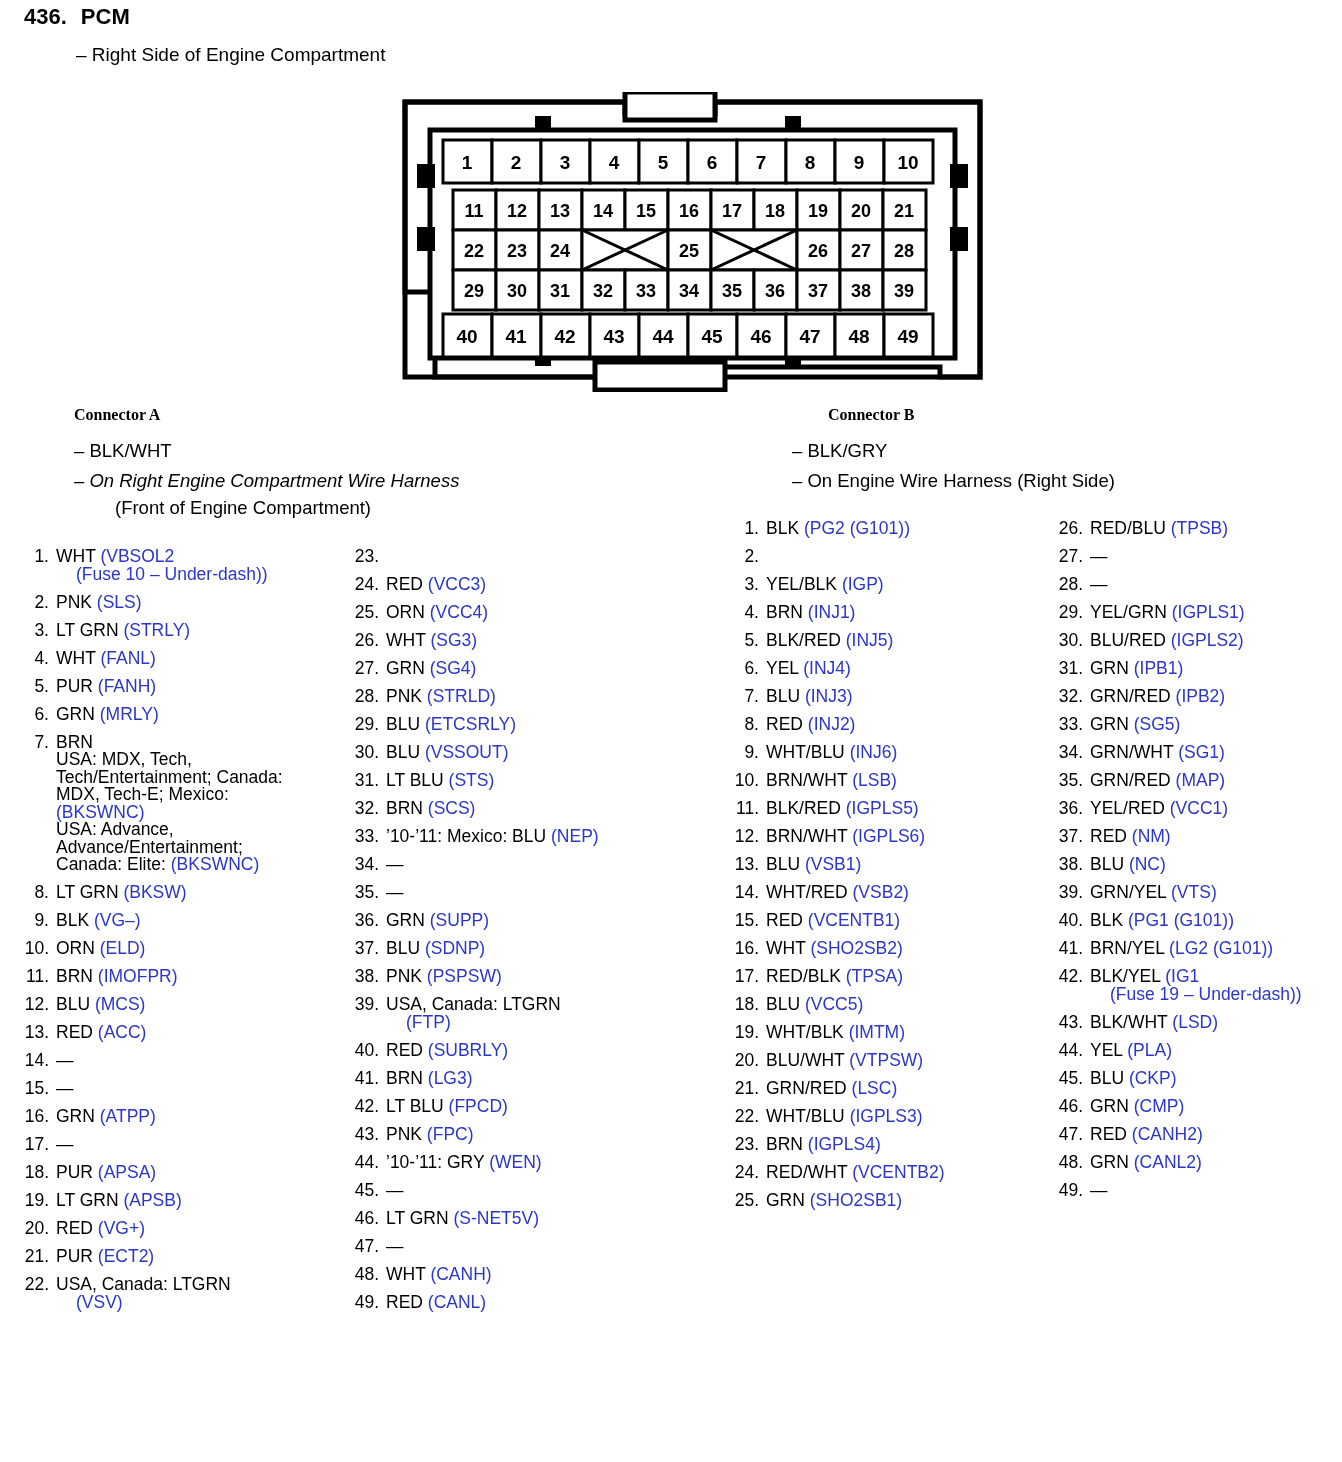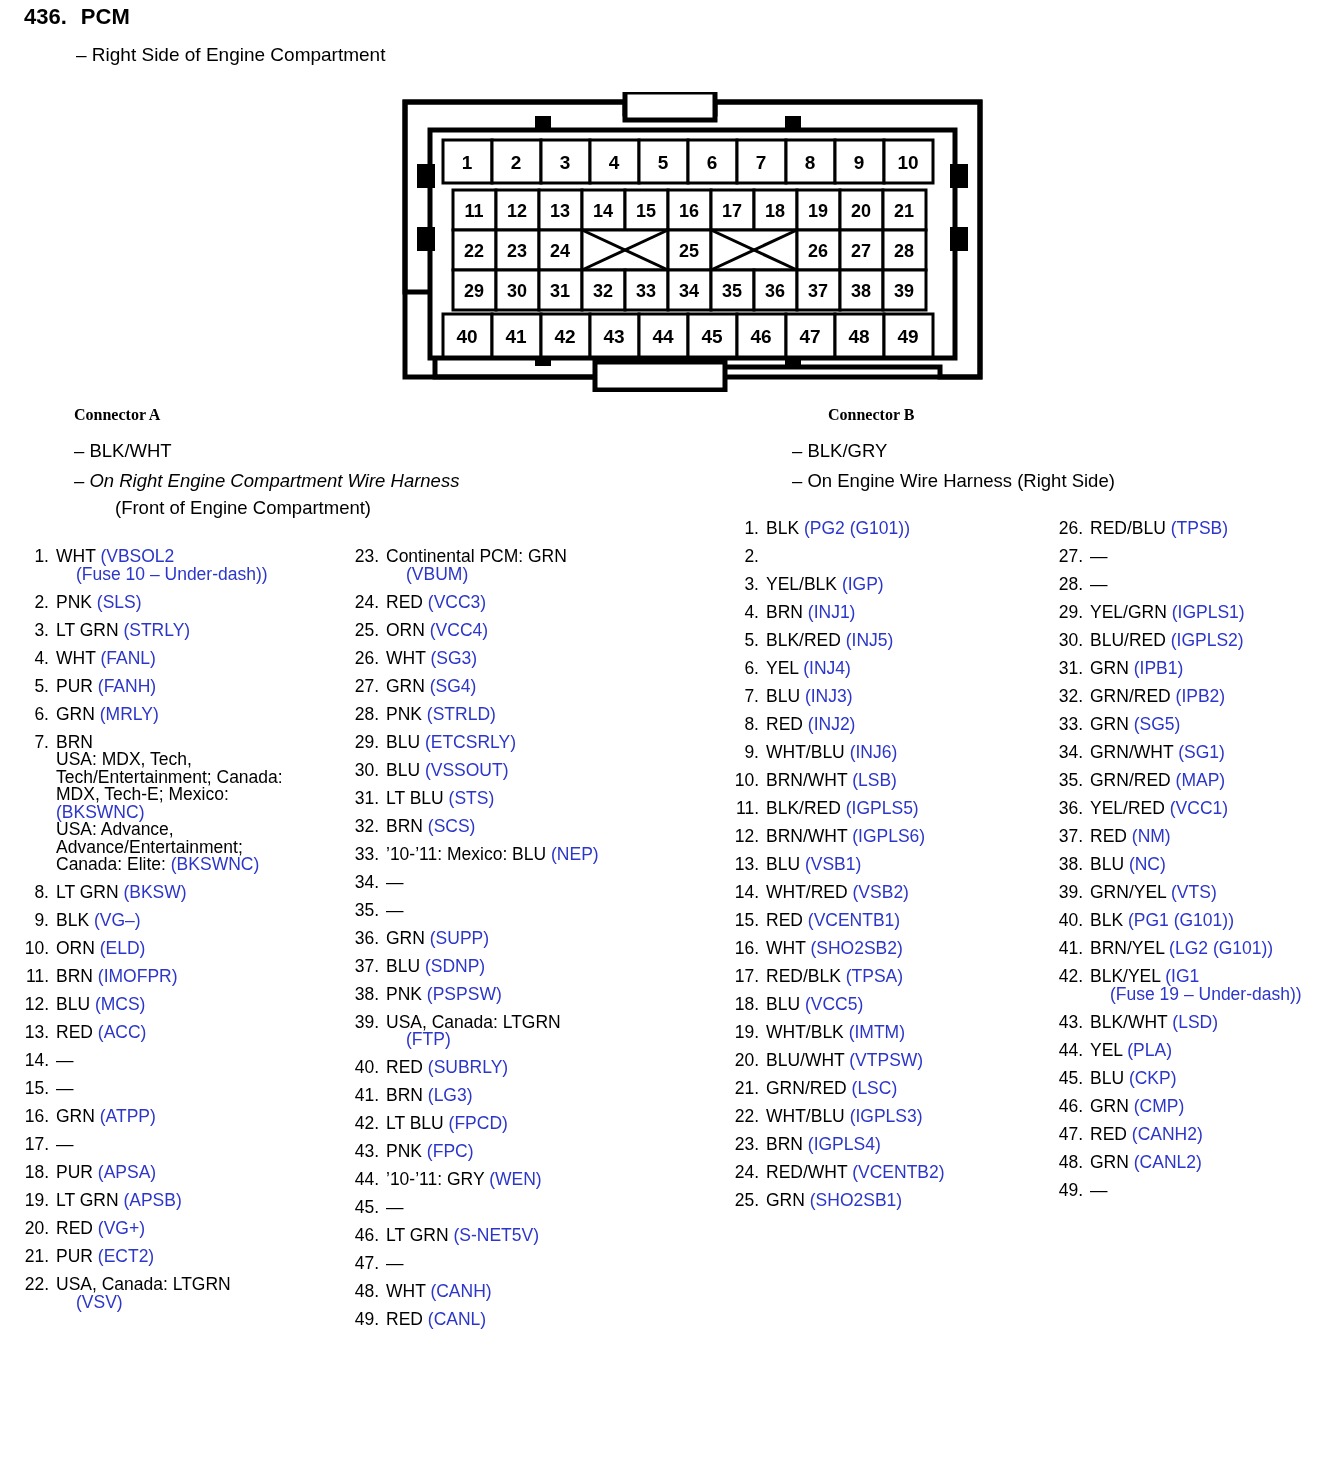--- a/index.html
+++ b/index.html
@@ -426,24 +426,20 @@
         <span class="idx">22.</span>
         <span class="txt">
           <span class="ln"><span>USA, Canada: LTGRN</span></span>
           <span class="ind"><span class="blue">(VSV)</span></span>
         </span>
       </div>
     </div>
   <div class="collist col-a2">
       <div class="pin">
         <span class="idx">23.</span>
-        <span class="txt">
-          <span class="ln"><span>Continental PCM: GRN</span></span>
-          <span class="ind"><span class="blue">(VBUM)</span></span>
-        </span>
       </div>
       <div class="pin">
         <span class="idx">24.</span>
         <span class="txt">
           <span class="ln"><span>RED </span><span class="blue">(VCC3)</span></span>
         </span>
       </div>
       <div class="pin">
         <span class="idx">25.</span>
         <span class="txt">

